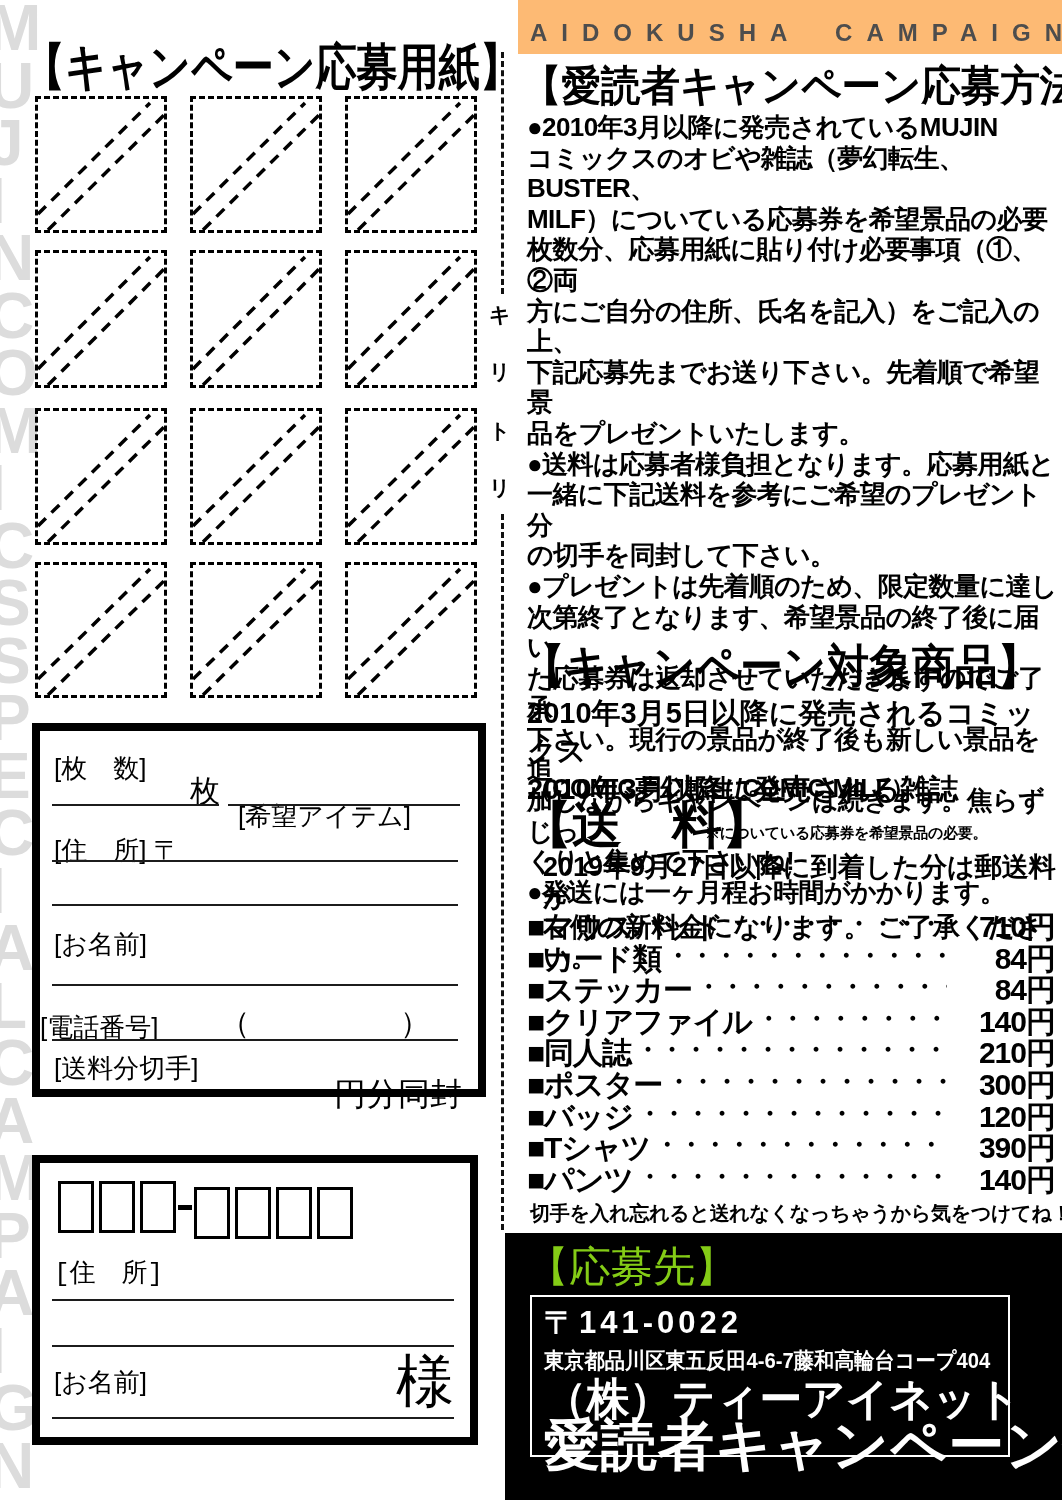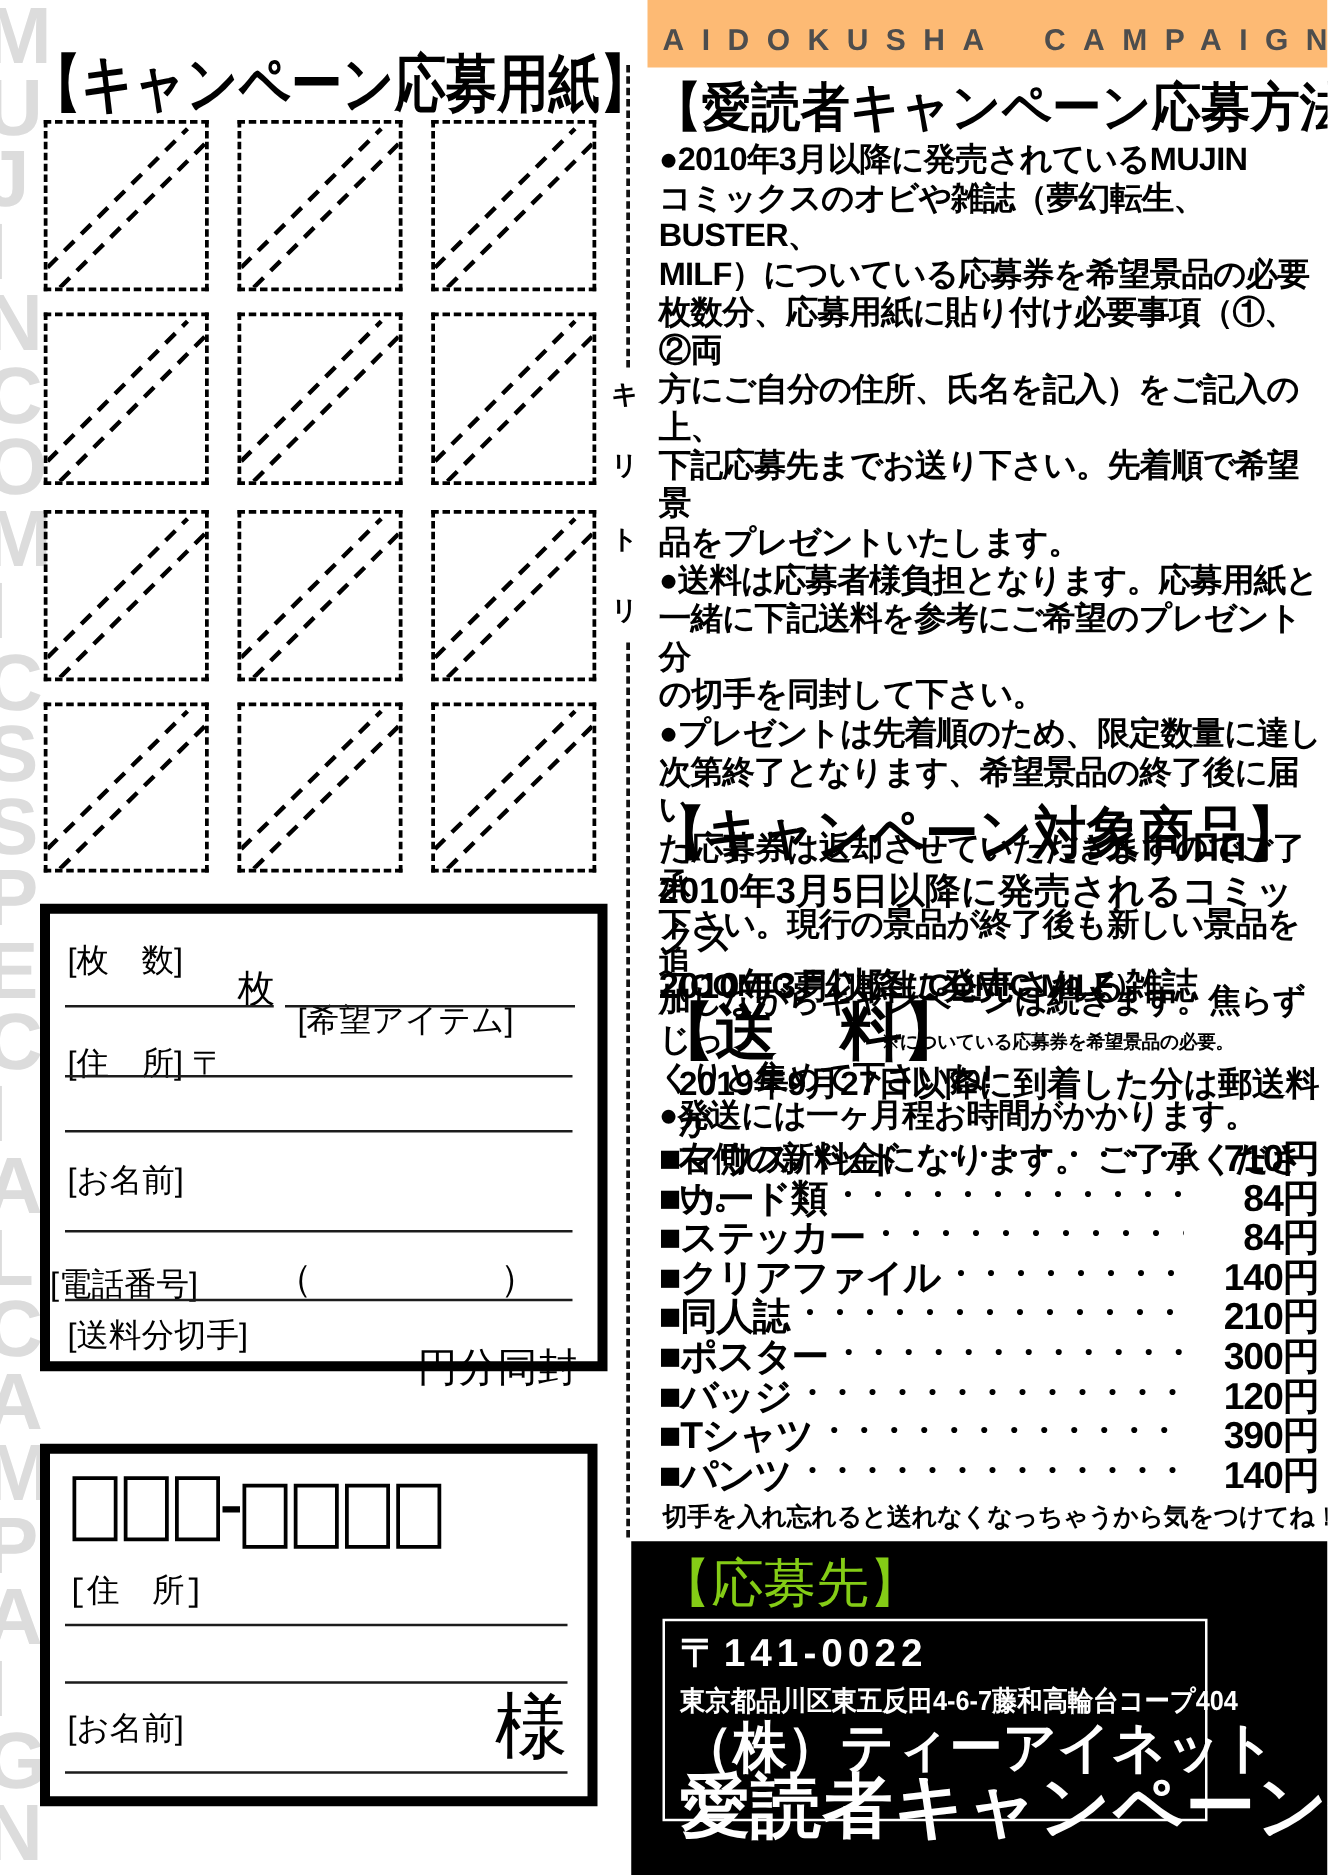--- a/index.html
+++ b/index.html
@@ -91,21 +91,21 @@
       white-space:pre-line;z-index:1;margin-left:16px;}
   .prices{position:absolute;left:527px;top:907px;width:528px;z-index:1;}
   .p-row{display:flex;align-items:flex-start;height:31.6px;font-size:30px;font-weight:bold;}
   .p-label{white-space:nowrap;letter-spacing:-1px;}
   .p-dots{flex:1;overflow:hidden;white-space:nowrap;font-size:25px;letter-spacing:-1px;padding:0 4px;}
   .p-price{width:108px;text-align:right;white-space:nowrap;letter-spacing:-1px;}
   .warning{position:absolute;left:530px;top:1200px;font-size:20px;font-weight:bold;white-space:nowrap;
       letter-spacing:-0.3px;z-index:1;}
   .footer{position:absolute;left:505px;top:1233px;width:557px;height:267px;background:#000;z-index:2;}
   .f-title{position:absolute;left:22px;top:6px;color:#84cc16;font-size:42px;font-weight:normal;white-space:nowrap;}
-  .f-box{position:absolute;left:25px;top:62px;width:436px;height:162px;border:2px solid #fff;
+  .f-box{position:absolute;left:25px;top:62px;width:480px;height:162px;border:2px solid #fff;
       box-sizing:border-box;color:#fff;padding:5px 12px;}
   .f-postal{font-size:31px;font-weight:bold;letter-spacing:4px;white-space:nowrap;}
   .f-address{font-size:22px;font-weight:bold;white-space:nowrap;transform:scaleX(0.92);
       transform-origin:left top;margin-top:2px;}
   .f-company{font-size:44px;font-weight:bold;white-space:nowrap;transform:scaleX(0.97);
       transform-origin:left top;margin-top:0px;line-height:46px;}
   .f-section{font-size:56px;font-weight:bold;white-space:nowrap;letter-spacing:1px;line-height:46px;}
 </style>
 </head>
 <body>

